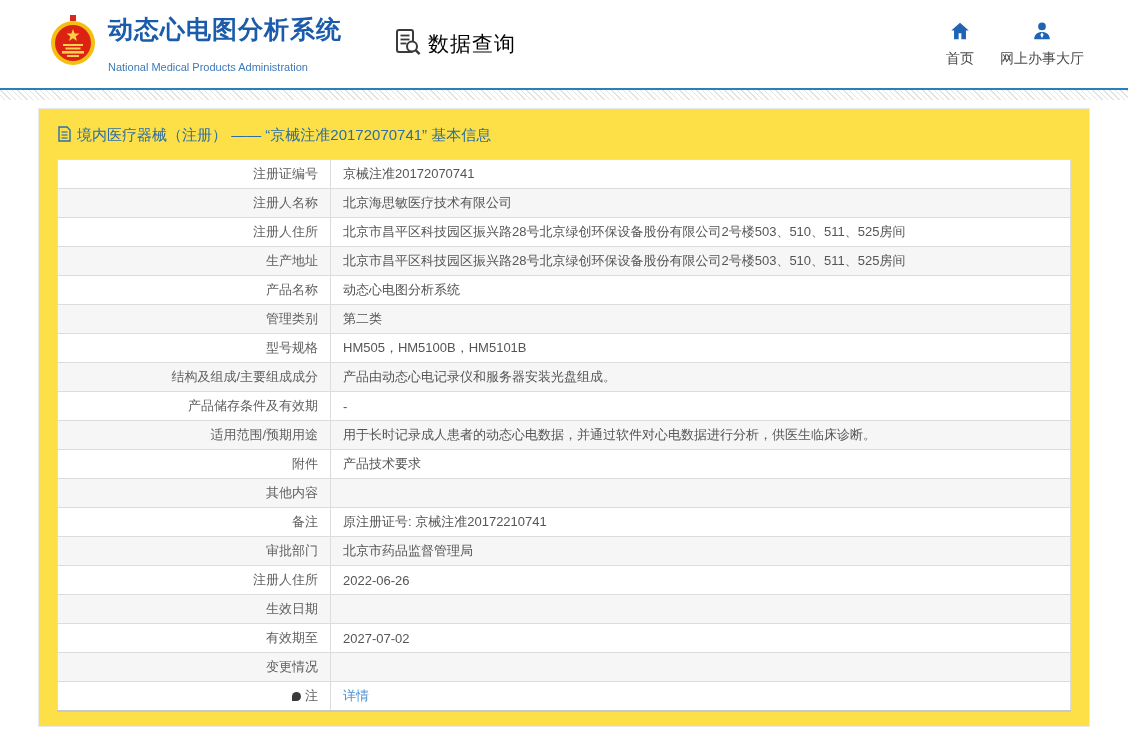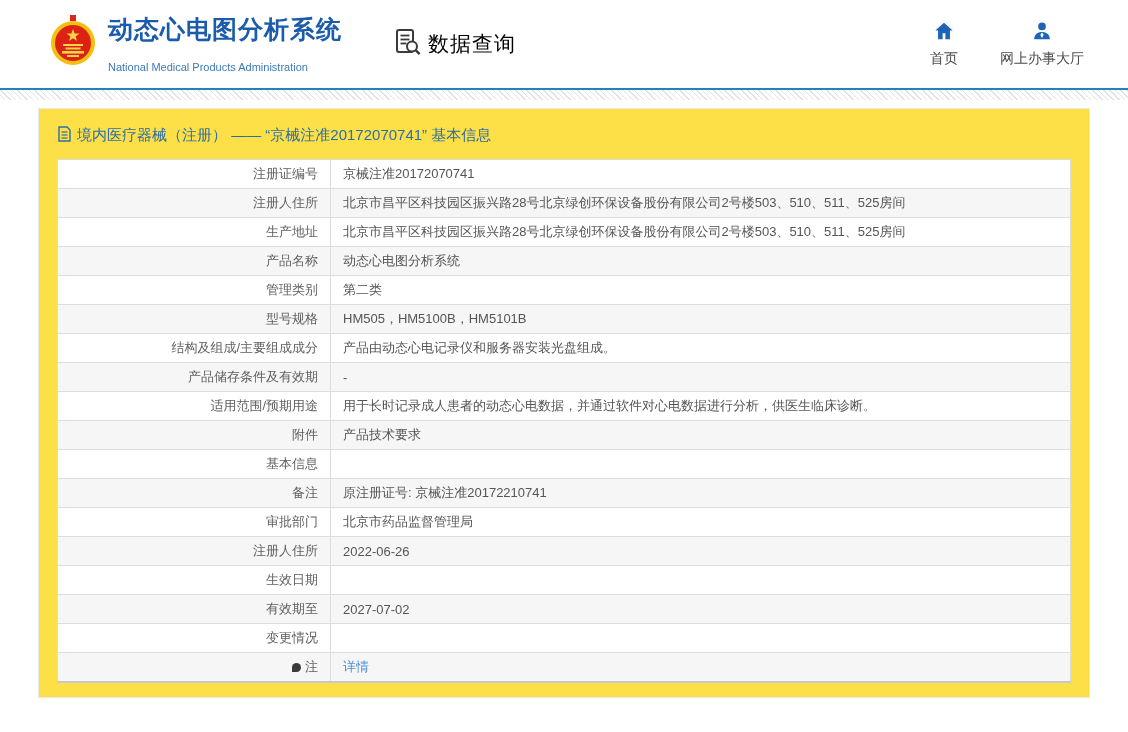--- a/index.html
+++ b/index.html
@@ -7,21 +7,21 @@
     font-family:"Liberation Sans","DejaVu Sans",sans-serif; }
 
   
   .site-header{ height:88px; display:flex; align-items:center;
     padding:0 44px 0 50px; background:#fff; }
   .brand{ display:flex; align-items:center; gap:12px; cursor:pointer; }
   .brand-text .cn{ font-size:25px; font-weight:bold; color:#1a5bab; letter-spacing:1px; line-height:1.15; }
   .brand-text .en{ font-size:11px; color:#3d7ab8; margin-top:18px; }
   .section-entry{ display:flex; align-items:center; gap:6px; margin-left:52px; cursor:pointer; }
   .section-entry .label{ font-size:21px; color:#000000; letter-spacing:1px; }
-  .header-nav{ margin-left:auto; display:flex; gap:42px; }
+  .header-nav{ margin-left:auto; display:flex; gap:26px; }
   .nav-item{ display:flex; flex-direction:column; align-items:center; gap:4px; cursor:pointer; }
   .nav-item .label{ font-size:14px; color:#4a4a4a; }
 
   .blue-line{ height:2px; background:#2980b9; }
   .hatch-strip{ height:10px;
     background:repeating-linear-gradient(45deg,#ffffff 0 3px,#e2e2e2 3px 4px); }
 
   
   .content-card{ margin:8px 38px 0; background:#fde047; border:1px solid #e8e8e8;
     padding:12px 18px 14px; }
@@ -119,20 +119,24 @@
       <span>境内医疗器械（注册） —— “京械注准20172070741” 基本信息</span>
     </h2>
 
     <table class="info-table">
       <tbody>
           <tr>
             <th>注册证编号</th>
             <td>京械注准20172070741</td>
           </tr>
           <tr>
+            <th>注册人名称</th>
+            <td>北京海思敏医疗技术有限公司</td>
+          </tr>
+          <tr>
             <th>注册人住所</th>
             <td>北京市昌平区科技园区振兴路28号北京绿创环保设备股份有限公司2号楼503、510、511、525房间</td>
           </tr>
           <tr>
             <th>生产地址</th>
             <td>北京市昌平区科技园区振兴路28号北京绿创环保设备股份有限公司2号楼503、510、511、525房间</td>
           </tr>
           <tr>
             <th>产品名称</th>
             <td>动态心电图分析系统</td>
@@ -155,21 +159,21 @@
           </tr>
           <tr>
             <th>适用范围/预期用途</th>
             <td>用于长时记录成人患者的动态心电数据，并通过软件对心电数据进行分析，供医生临床诊断。</td>
           </tr>
           <tr>
             <th>附件</th>
             <td>产品技术要求</td>
           </tr>
           <tr>
-            <th>基本信息</th>
+            <th>其他内容</th>
             <td></td>
           </tr>
           <tr>
             <th>备注</th>
             <td>原注册证号: 京械注准20172210741</td>
           </tr>
           <tr>
             <th>审批部门</th>
             <td>北京市药品监督管理局</td>
           </tr>

